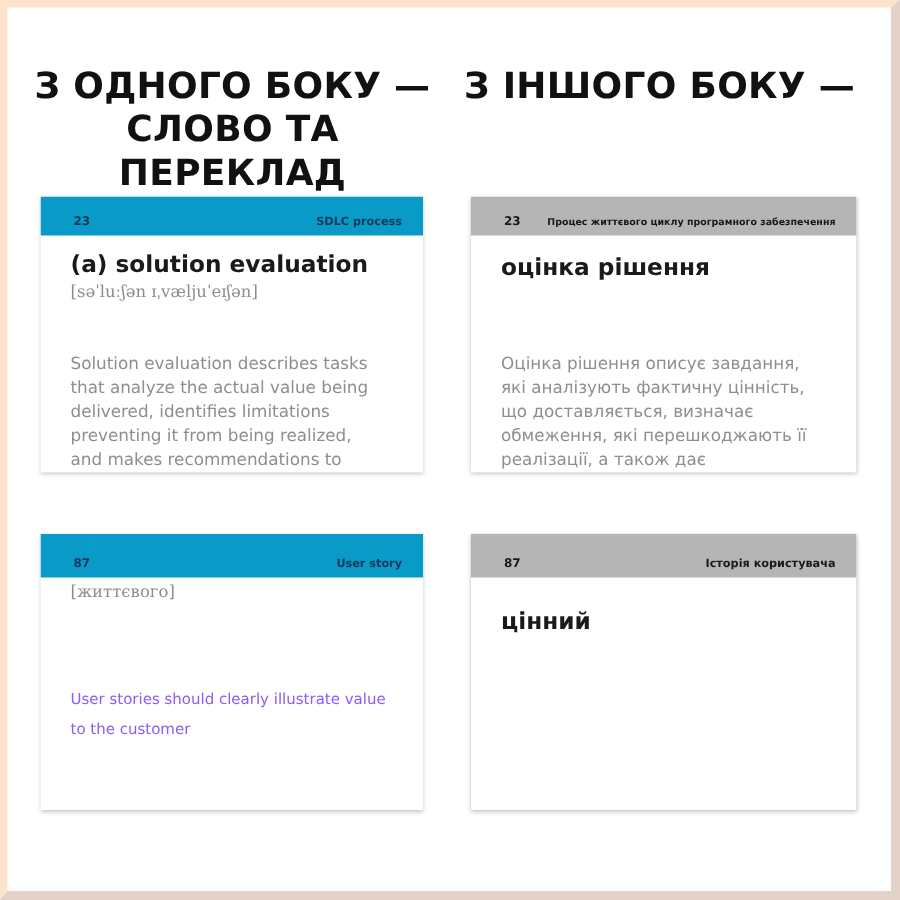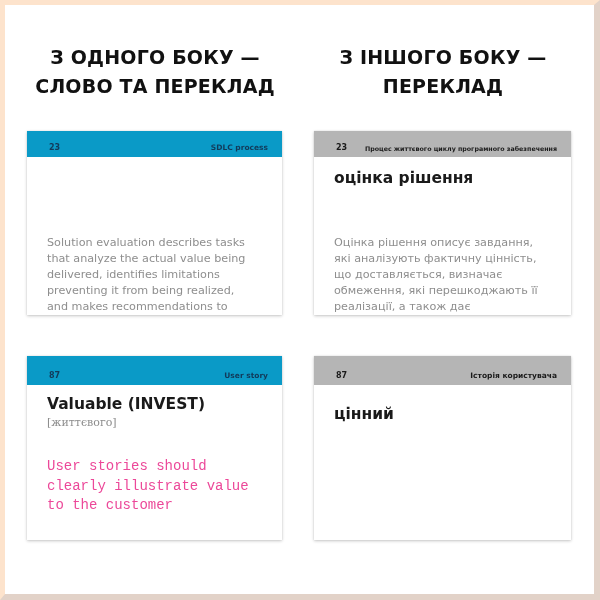--- a/index.html
+++ b/index.html
@@ -12,25 +12,25 @@
       position: absolute; left: 0; top: 0; width: 600px; height: 600px;
       box-sizing: border-box;
       border-top: 5px solid #fde3cc;
       border-left: 5px solid #fde3cc;
       border-right: 6px solid #e2d2c8;
       border-bottom: 6px solid #e2d2c8;
       background: #ffffff;
     }
     .col-title {
       position: absolute; top: 43px; width: 290px;
-      text-align: center; font-weight: bold; font-size: 19px; line-height: 29px;
+      text-align: center; font-weight: bold; font-size: 24px; line-height: 29px;
       color: #111111; letter-spacing: 0.2px;
     }
     .col-title.left { left: 10px; }
-    .col-title.right { left: 298px; }
+    .col-title.right { left: 280px; text-align: right; }
     .col-title span { display: block; }
 
     .card {
       position: absolute; background: #ffffff;
       box-shadow: 0 1px 3px rgba(0,0,0,0.22), 0 0 1px rgba(0,0,0,0.12);
       overflow: hidden;
     }
     .card-header {
       position: relative; height: 26px; box-sizing: border-box;
       display: flex; align-items: flex-end; justify-content: space-between;
@@ -47,59 +47,59 @@
       margin: 10px 0 0 20px; font-size: 15.5px; font-weight: bold; color: #1a1a1a;
     }
     .ipa {
       margin: 3px 0 0 20px; font-size: 11px; color: #8c8c8c;
       font-family: "DejaVu Serif", serif;
     }
     .desc {
       position: absolute; left: 20px; right: 24px;
       font-size: 11.2px; line-height: 16px; color: #8e8e8e;
     }
-    .desc.big { font-size: 14px; line-height: 19.5px; color: #ec4899; font-family: Liberation Mono, monospace; }
+    .desc.big { font-size: 10px; line-height: 19.5px; color: #8b5cf6; }
   </style>
 </head>
 <body>
 
 <div class="frame"></div>
 
 <div class="col-title left">
   <span>З ОДНОГО БОКУ —</span>
   <span>СЛОВО ТА ПЕРЕКЛАД</span>
 </div>
 <div class="col-title right">
   <span>З ІНШОГО БОКУ —</span>
-  <span>ПЕРЕКЛАД</span>
 </div>
 
 <div class="card" style="left:27px; top:131px; width:255px; height:184px;">
   <div class="card-header blue">
     <span class="num">23</span>
     <span class="cat">SDLC process</span>
   </div>
+  <div class="term">(a) solution evaluation</div>
+  <div class="ipa">[səˈluːʃən ɪˌvæljuˈeɪʃən]</div>
   <div class="desc" style="top:104px;">Solution evaluation describes tasks that analyze the actual value being delivered, identifies limitations preventing it from being realized, and makes recommendations to increase it</div>
 </div>
 
 <div class="card" style="left:314px; top:131px; width:257px; height:184px;">
   <div class="card-header gray">
     <span class="num">23</span>
     <span class="cat long">Процес життєвого циклу програмного забезпечення</span>
   </div>
   <div class="term" style="margin-top:12px;">оцінка рішення</div>
   <div class="desc" style="top:104px;">Оцінка рішення описує завдання, які аналізують фактичну цінність, що доставляється, визначає обмеження, які перешкоджають її реалізації, а також дає рекомендації щодо її збільшення</div>
 </div>
 
 <div class="card" style="left:27px; top:356px; width:255px; height:184px;">
   <div class="card-header blue" style="height:29px;">
     <span class="num">87</span>
     <span class="cat">User story</span>
   </div>
-  <div class="term">Valuable (INVEST)</div>
   <div class="ipa">[життєвого]</div>
   <div class="desc big" style="top:101px;">User stories should clearly illustrate value to the customer</div>
 </div>
 
 <div class="card" style="left:314px; top:356px; width:257px; height:184px;">
   <div class="card-header gray" style="height:29px;">
     <span class="num">87</span>
     <span class="cat">Історія користувача</span>
   </div>
   <div class="term" style="margin-top:20px;">цінний</div>

